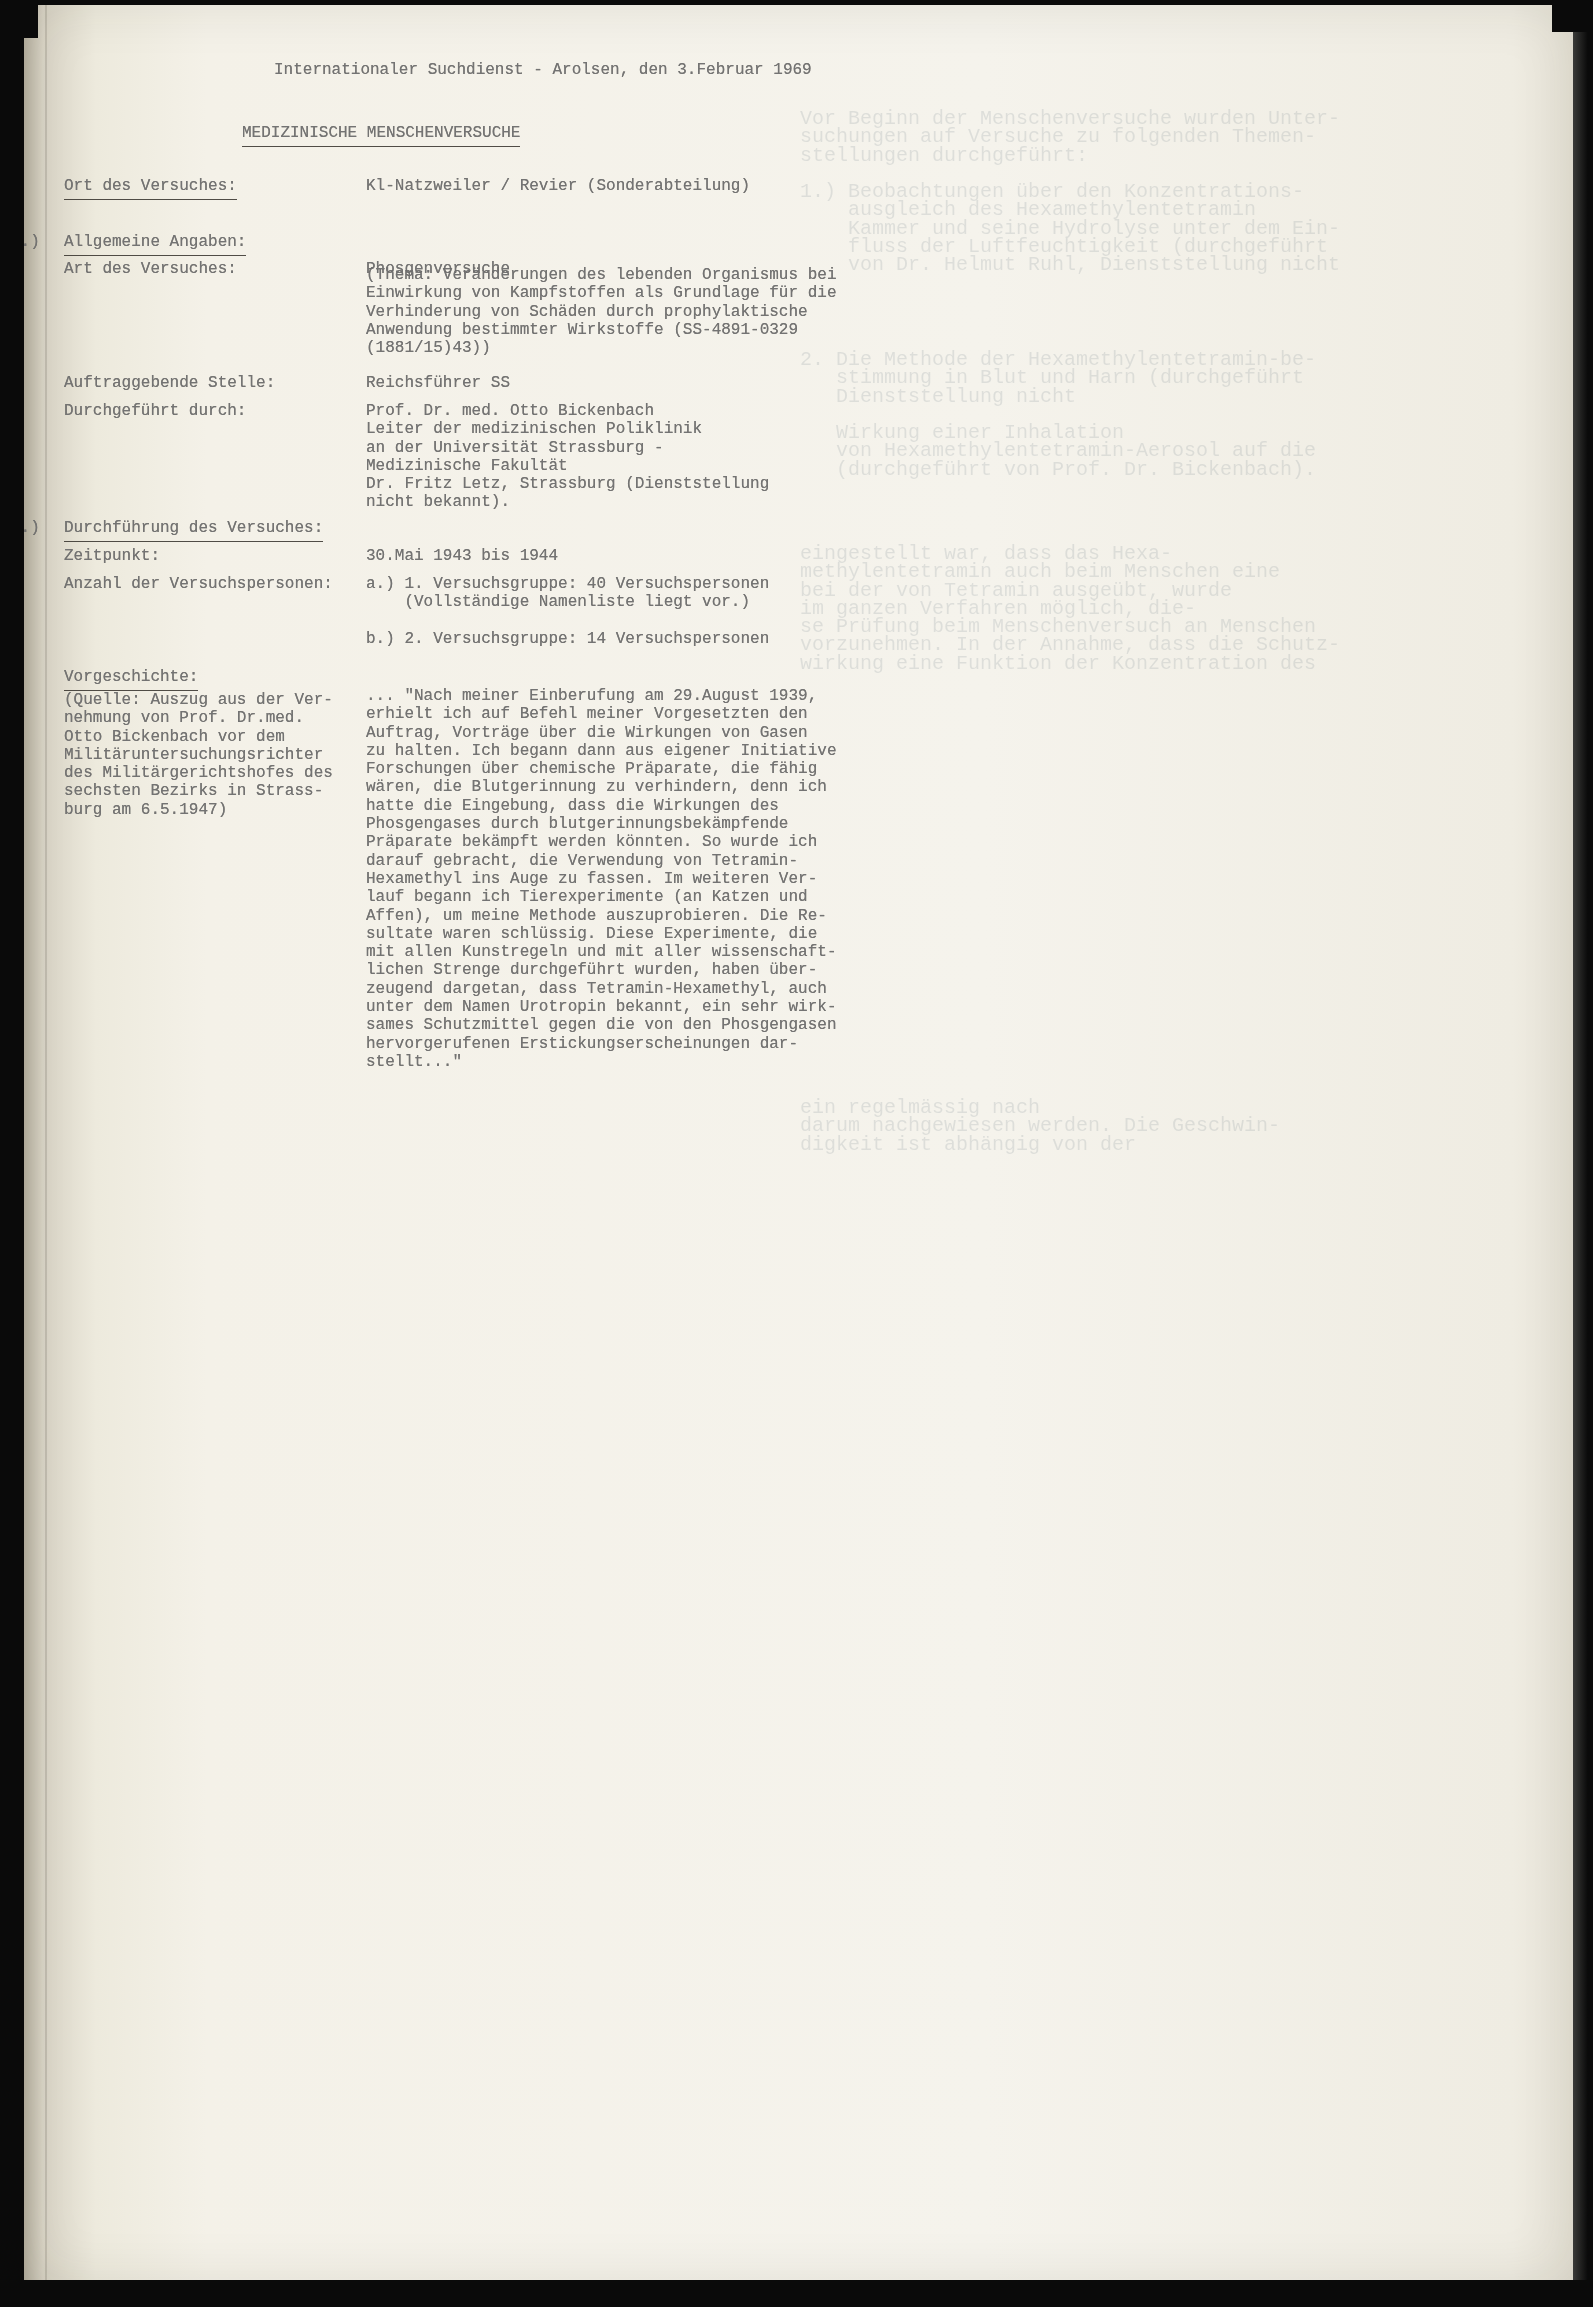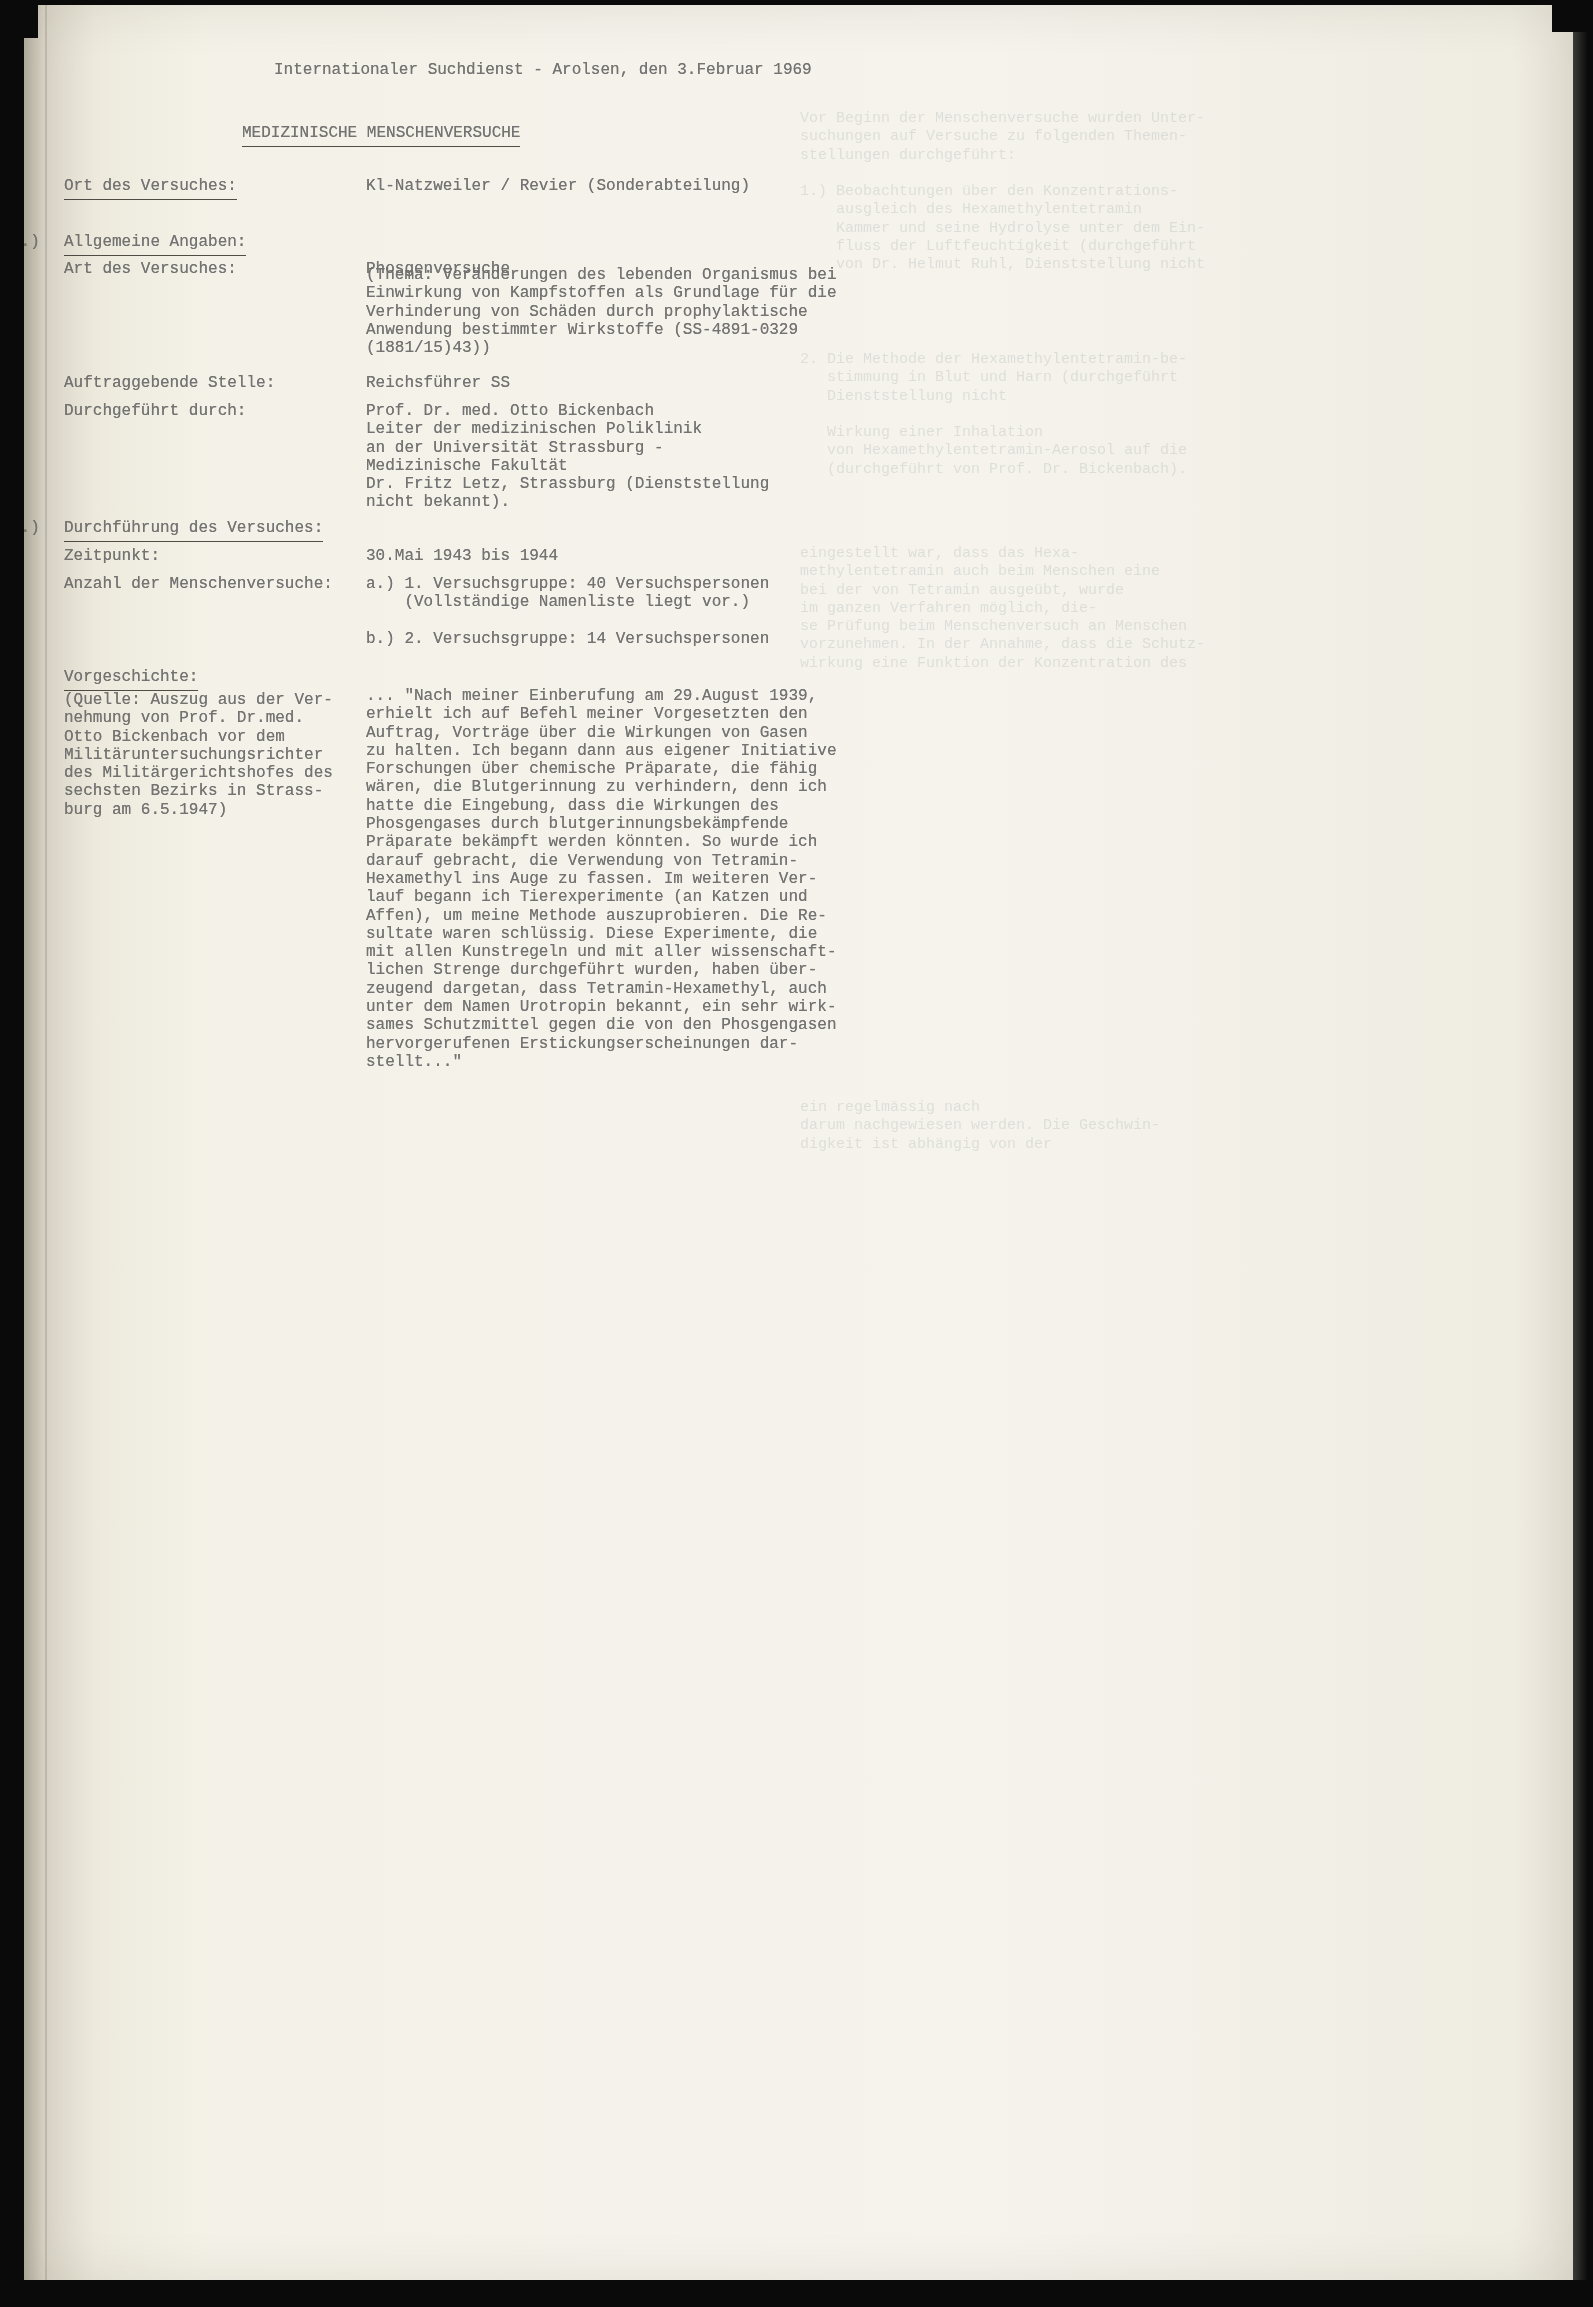--- a/index.html
+++ b/index.html
@@ -13,21 +13,21 @@
   .strip-right{position:absolute;left:1573px;top:0;width:21px;height:2307px;
                background:linear-gradient(90deg,#3a3a38 0,#0a0a0a 70%);z-index:4;}
   .corner-tl{position:absolute;left:0;top:0;width:38px;height:38px;background:#0a0a0a;z-index:5;}
   .corner-tr{position:absolute;left:1552px;top:0;width:41px;height:32px;background:#0a0a0a;z-index:5;}
   .edge-top{position:absolute;left:0;top:0;width:1593px;height:4.8px;background:#0a0a0a;z-index:4;}
   .bar-bottom{position:absolute;left:0;top:2280px;width:1593px;height:27px;background:#0a0a0a;z-index:5;}
 
   .t{position:absolute;font-size:16px;line-height:18.3px;color:#737373;white-space:pre;z-index:3;
      text-shadow:0 0 0.4px rgba(51,47,41,0.55);}
   .u{border-bottom:1.6px solid rgba(51,47,41,0.85);padding-bottom:4px;}
-  .ghost{position:absolute;font-size:15px;line-height:18.3px;color:#5d6e7a;opacity:0.15;
+  .ghost{position:absolute;font-size:20px;line-height:18.3px;color:#5d6e7a;opacity:0.15;
          filter:blur(0.6px);white-space:pre;z-index:1;}
 </style>
 </head>
 <body>
 
 <div id="canvas">
 
   <div class="paper"></div>
   <div class="crease"></div>
 
@@ -86,21 +86,21 @@
 Medizinische Fakultät
 Dr. Fritz Letz, Strassburg (Dienststellung
 nicht bekannt).</div>
 
   <div class="t" style="left:11px;top:519px">B.)</div>
   <div class="t" style="left:64px;top:519px"><span class="u">Durchführung des Versuches:</span></div>
 
   <div class="t" style="left:64px;top:547px">Zeitpunkt:</div>
   <div class="t" style="left:366px;top:547px">30.Mai 1943 bis 1944</div>
 
-  <div class="t" style="left:64px;top:575px">Anzahl der Menschenversuche:</div>
+  <div class="t" style="left:64px;top:575px">Anzahl der Versuchspersonen:</div>
   <div class="t" style="left:366px;top:575px">a.) 1. Versuchsgruppe: 40 Versuchspersonen
     (Vollständige Namenliste liegt vor.)
 
 b.) 2. Versuchsgruppe: 14 Versuchspersonen</div>
 
   <div class="t" style="left:64px;top:668px"><span class="u">Vorgeschichte:</span></div>
   <div class="t" style="left:64px;top:691px">(Quelle: Auszug aus der Ver-
 nehmung von Prof. Dr.med.
 Otto Bickenbach vor dem
 Militäruntersuchungsrichter

